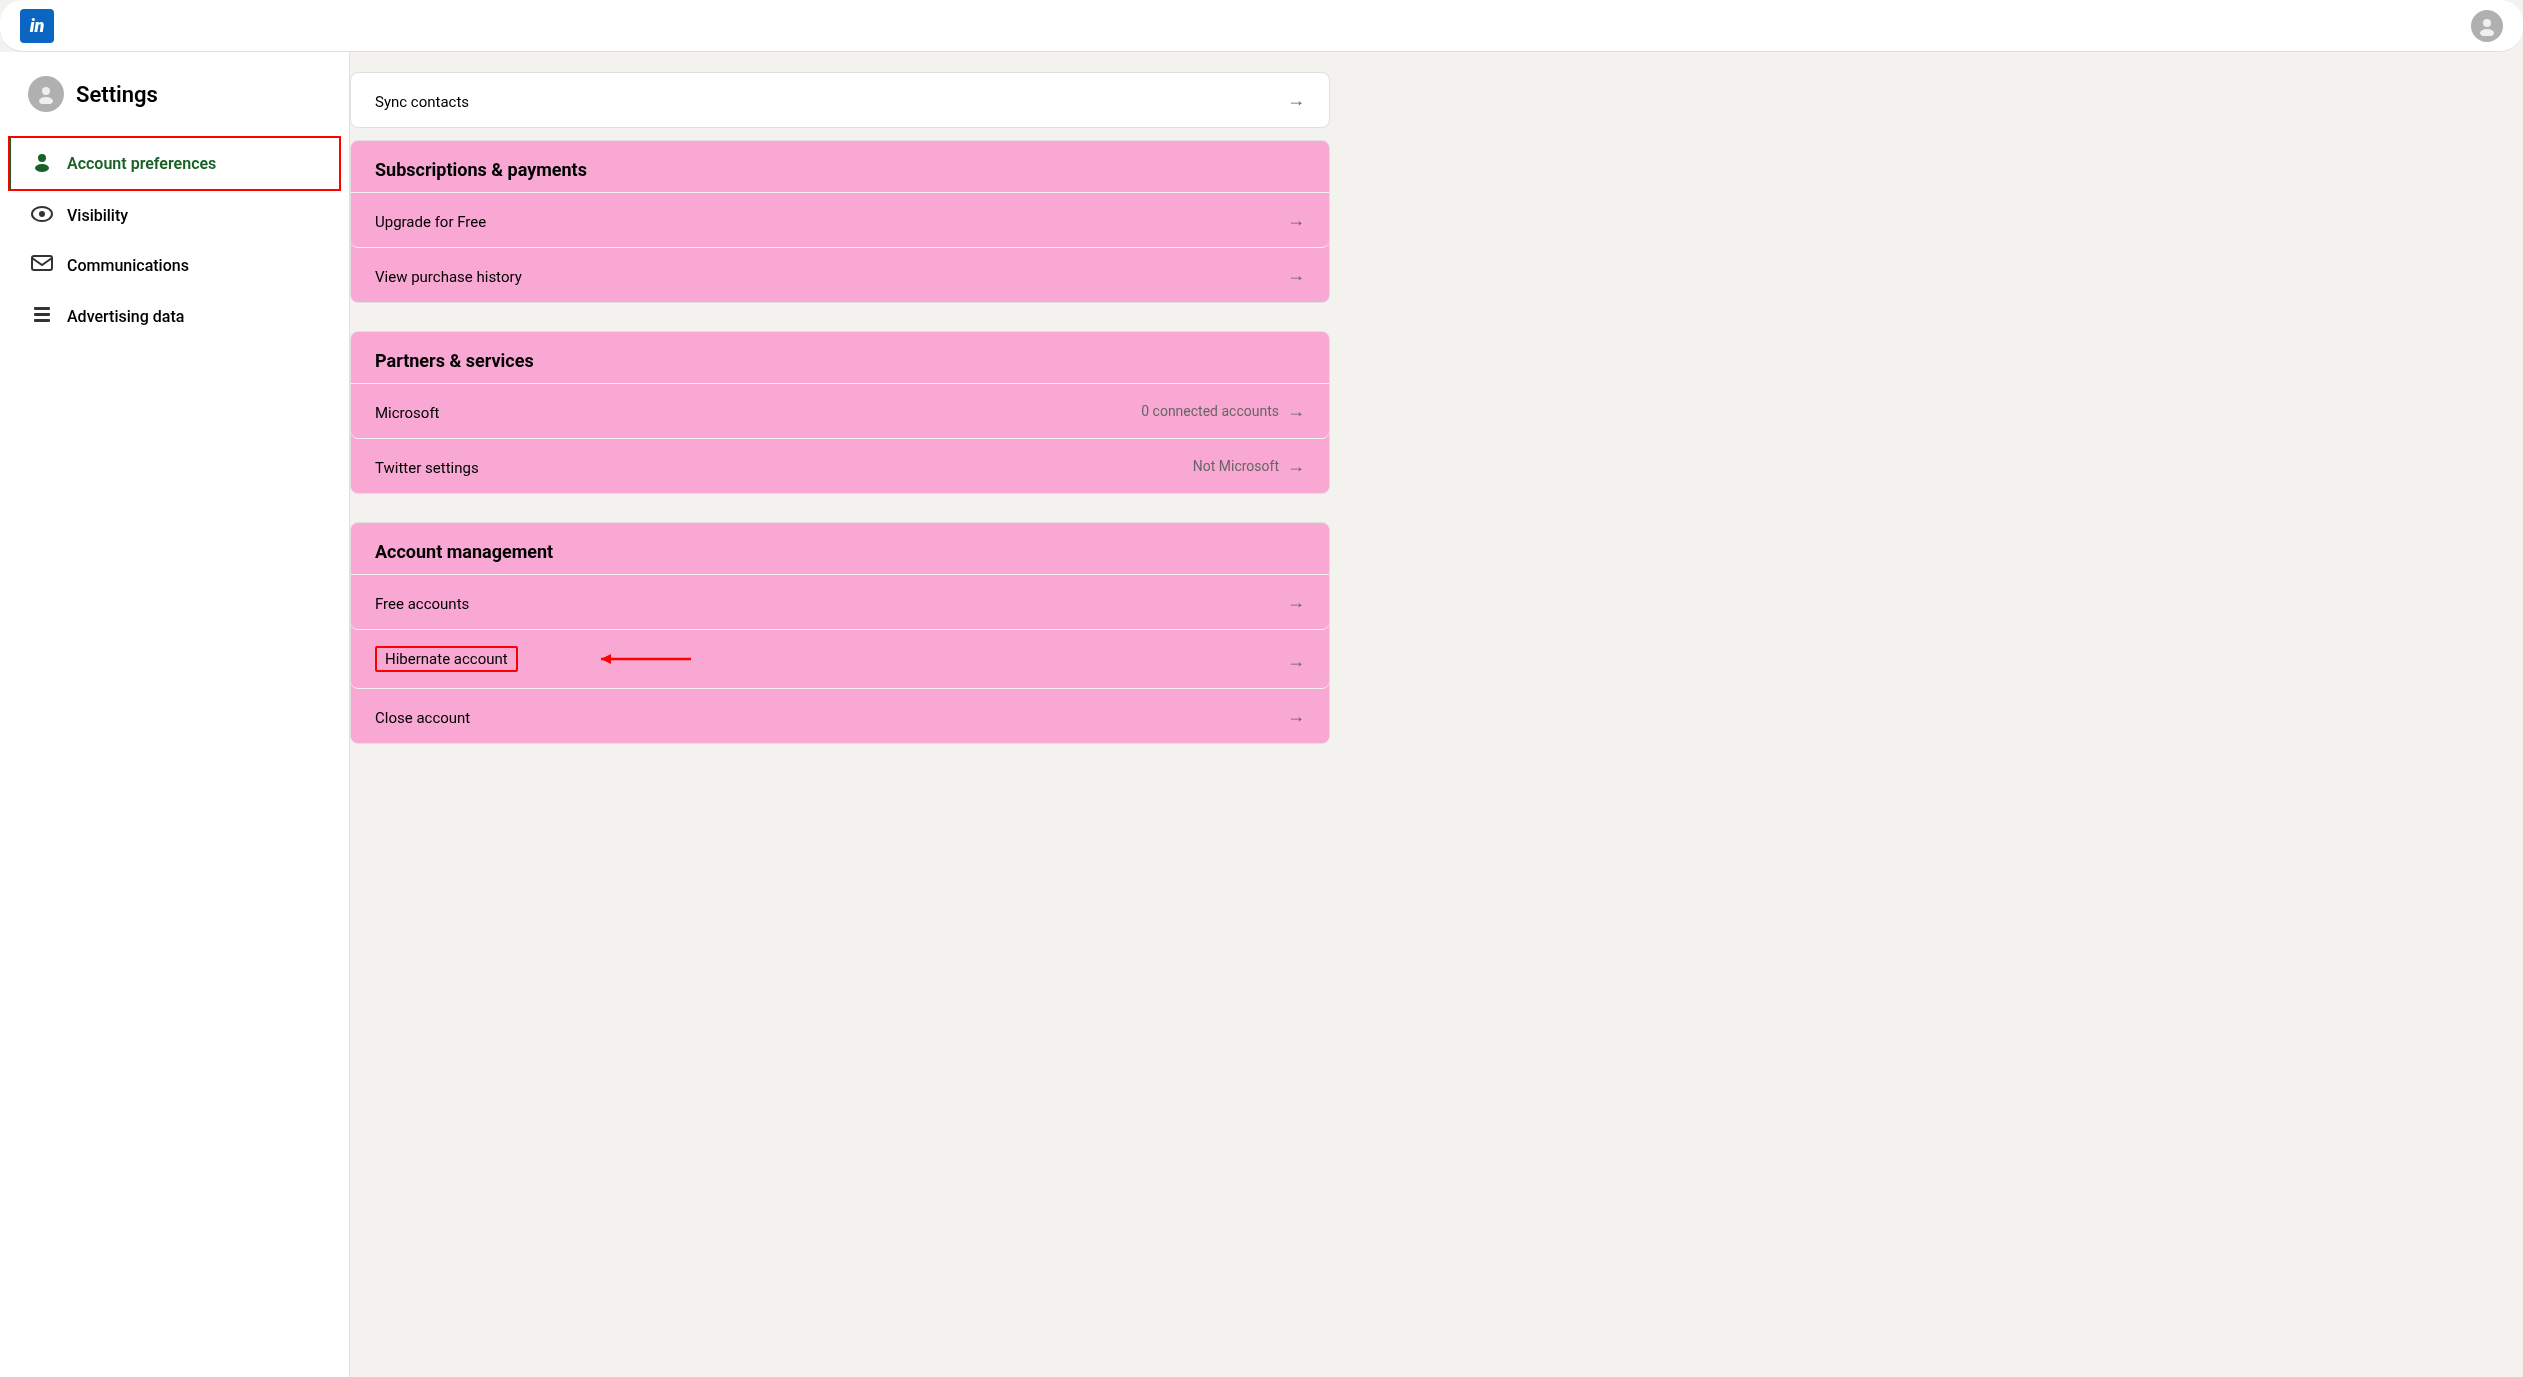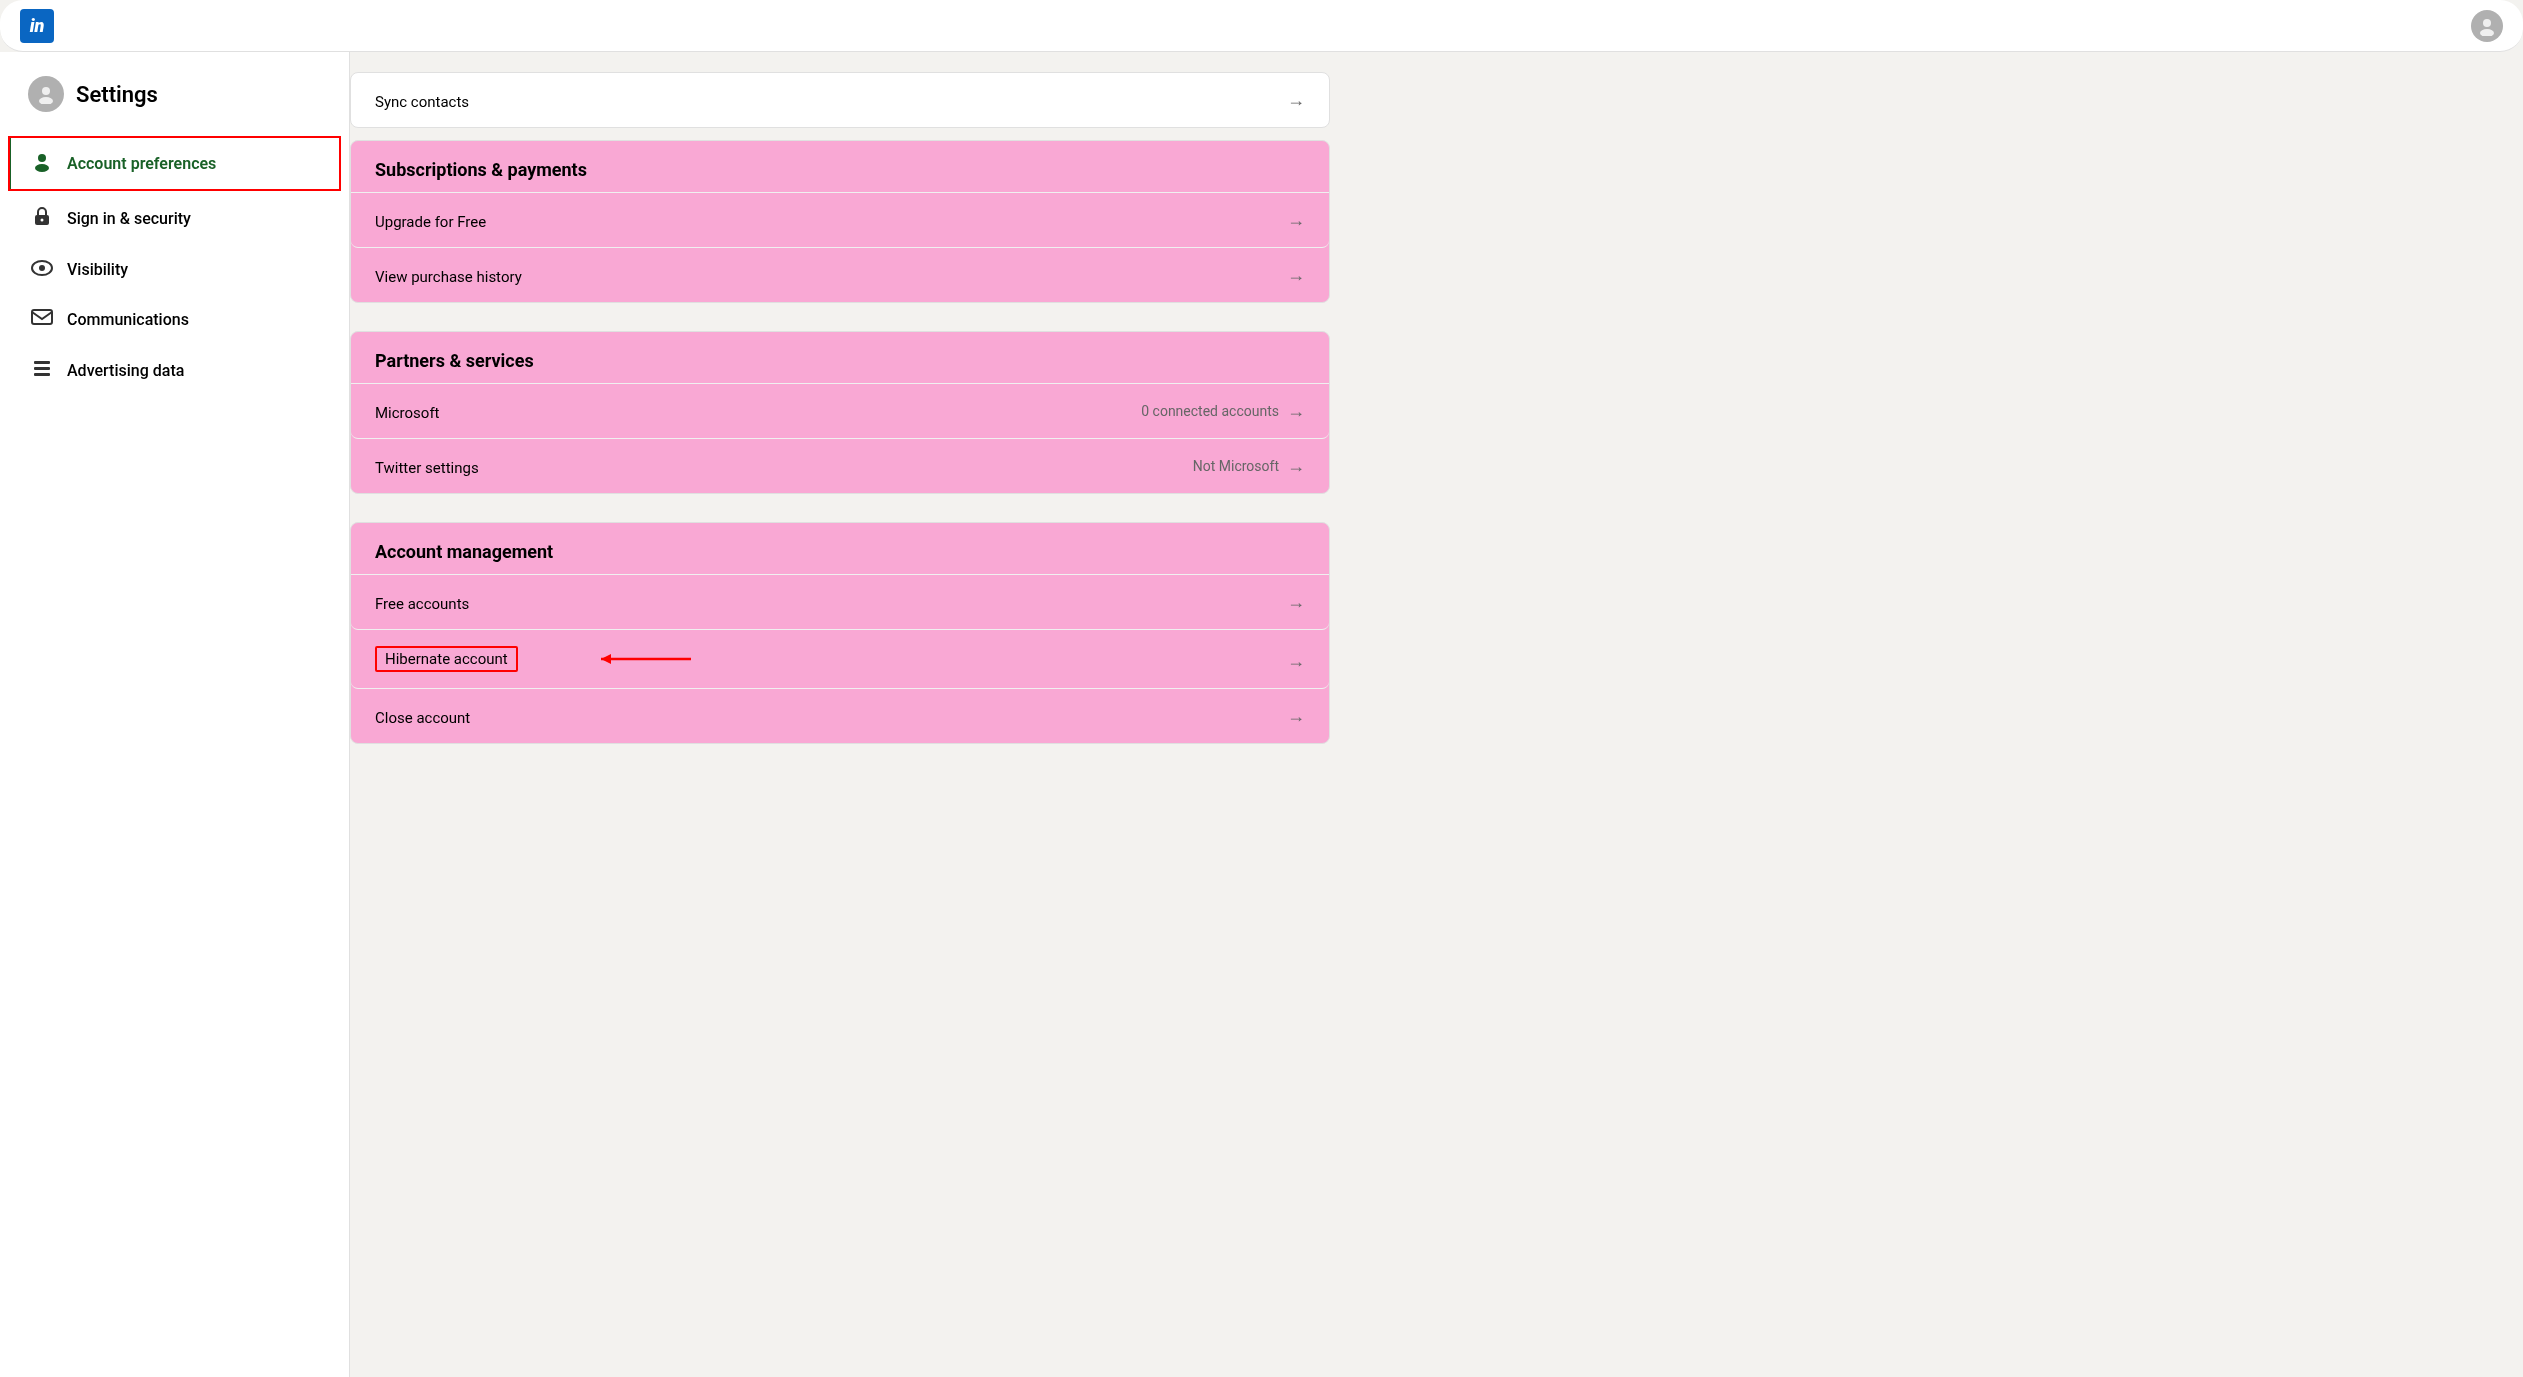--- a/index.html
+++ b/index.html
@@ -228,30 +228,20 @@
       <li class="sidebar-item active">
         <span class="sidebar-icon" style="color:#196127; font-size:20px;">
           <svg width="22" height="22" viewBox="0 0 22 22" fill="none">
             <circle cx="11" cy="8" r="4" fill="#196127"></circle>
             <ellipse cx="11" cy="18" rx="7" ry="4" fill="#196127"></ellipse>
           </svg>
         </span>
         <span>Account preferences</span>
       </li>
 
-      <li class="sidebar-item">
-        <span class="sidebar-icon">
-          <svg width="20" height="22" viewBox="0 0 20 22" fill="none">
-            <rect x="3" y="10" width="14" height="10" rx="2" fill="#333"></rect>
-            <path d="M6 10V7a4 4 0 018 0v3" stroke="#333" stroke-width="2" fill="none"></path>
-            <circle cx="10" cy="15" r="1.5" fill="#fff"></circle>
-          </svg>
-        </span>
-        <span>Sign in &amp; security</span>
-      </li>
 
       <li class="sidebar-item">
         <span class="sidebar-icon">
           <svg width="22" height="16" viewBox="0 0 22 16" fill="none">
             <ellipse cx="11" cy="8" rx="10" ry="7" stroke="#333" stroke-width="2"></ellipse>
             <circle cx="11" cy="8" r="3" fill="#333"></circle>
           </svg>
         </span>
         <span>Visibility</span>
       </li>

